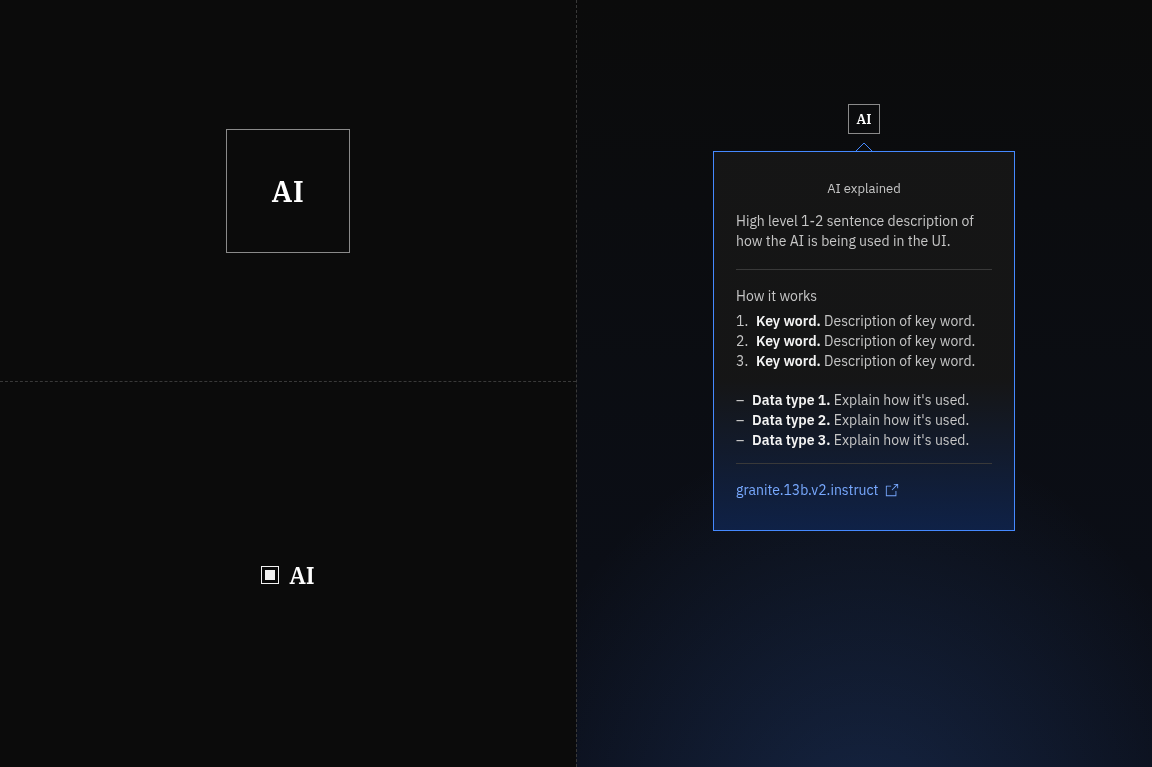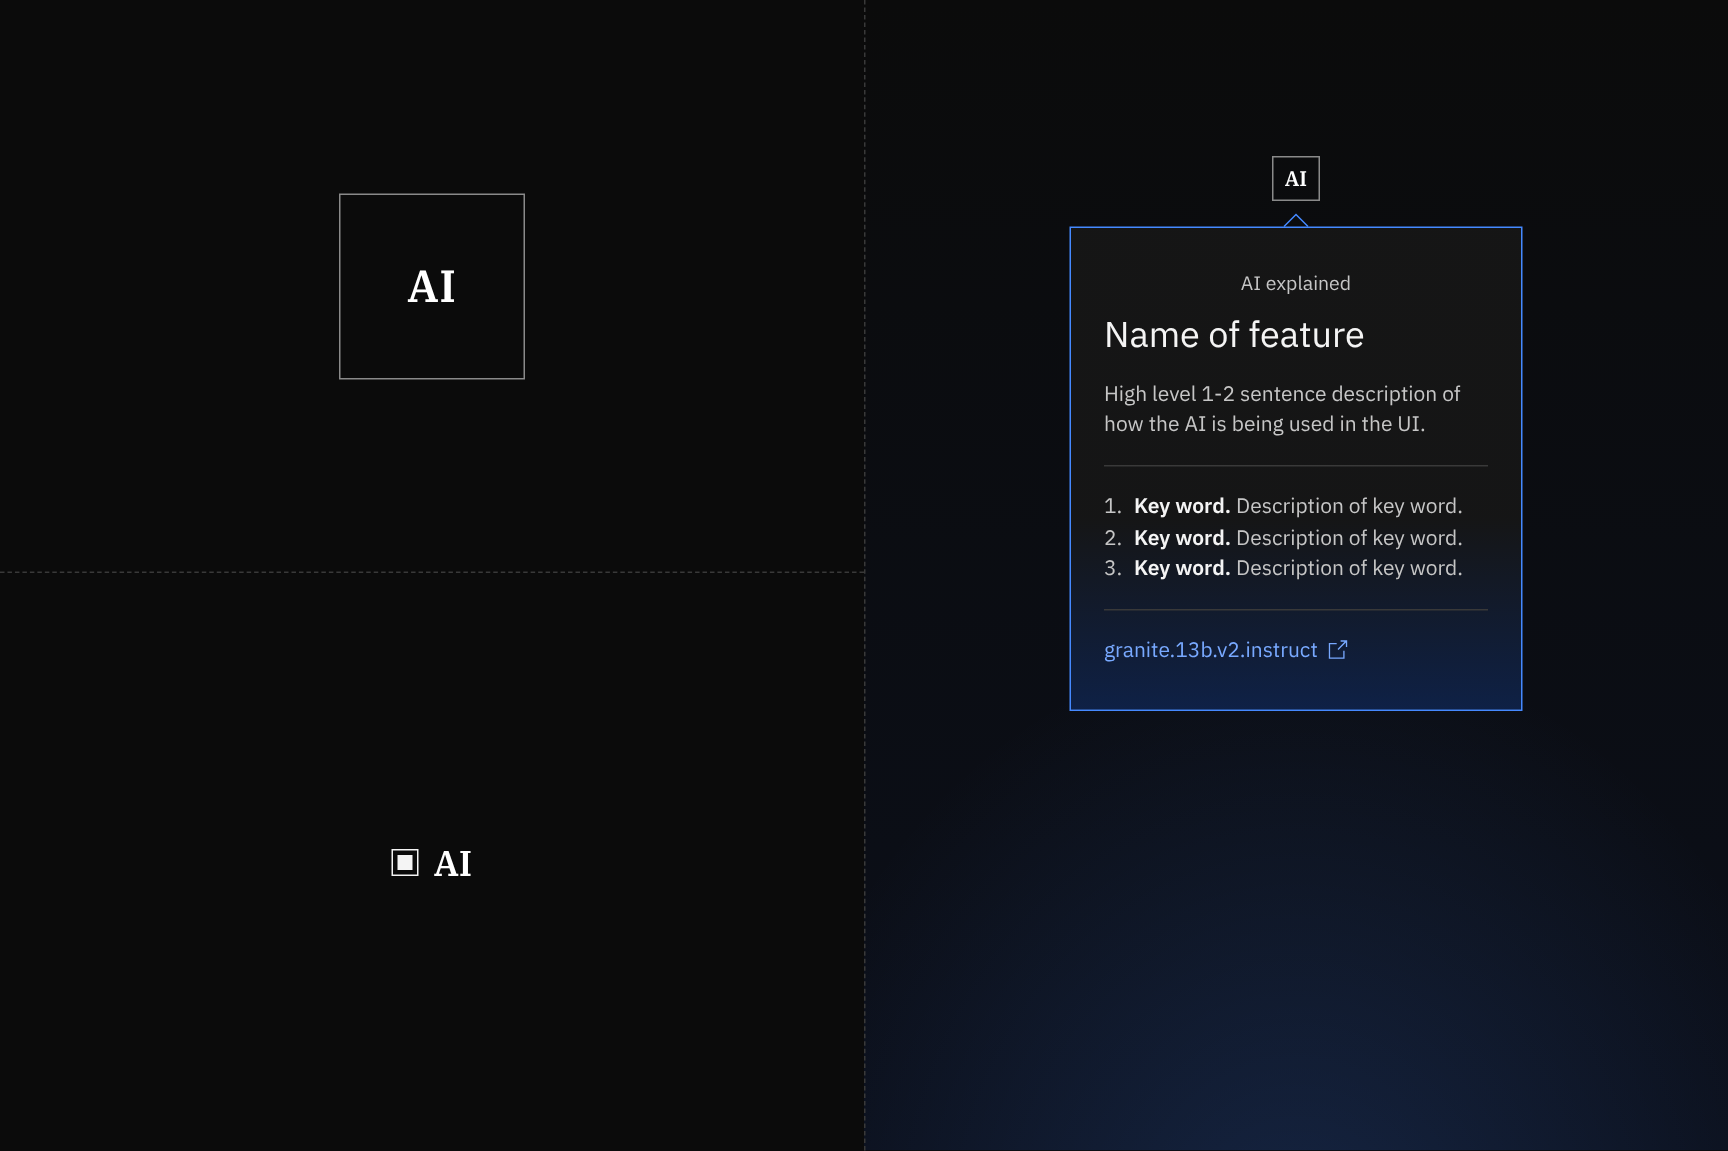--- a/index.html
+++ b/index.html
@@ -230,28 +230,33 @@
       <div class="ai-badge">
         <span>AI</span>
       </div>
       <div class="caret">
         <svg width="18" height="10" viewBox="0 0 18 10">
           <polyline points="1,9 9,1 17,9" fill="none" stroke="#4589ff" stroke-width="1"></polyline>
         </svg>
       </div>
       <div class="popover">
         <div class="eyebrow">AI explained</div>
-        <h2>Name of feature</h2>
         <div class="desc">High level 1-2 sentence description of how the AI is being used in the UI.</div>
         <hr>
+        <div class="section-label">How it works</div>
         <ol class="numlist">
           <li><span class="bold">Key word.</span><span> Description of key word.</span></li>
           <li><span class="bold">Key word.</span><span> Description of key word.</span></li>
           <li><span class="bold">Key word.</span><span> Description of key word.</span></li>
         </ol>
+        <ul class="dashlist">
+          <li><span class="bold">Data type 1.</span><span> Explain how it's used.</span></li>
+          <li><span class="bold">Data type 2.</span><span> Explain how it's used.</span></li>
+          <li><span class="bold">Data type 3.</span><span> Explain how it's used.</span></li>
+        </ul>
         <hr>
         <a href="#" class="model-link">
           <span>granite.13b.v2.instruct</span>
           <svg width="14" height="14" viewBox="0 0 16 16" fill="none">
             <path d="M13 2h-3V1h5v5h-1V2.7L8.35 8.35l-.7-.7L13 2z" fill="#78a9ff"></path>
             <path d="M12 9v5H2V4h5V3H1v12h12V9h-1z" fill="#78a9ff"></path>
           </svg>
         </a>
       </div>
     </div>

